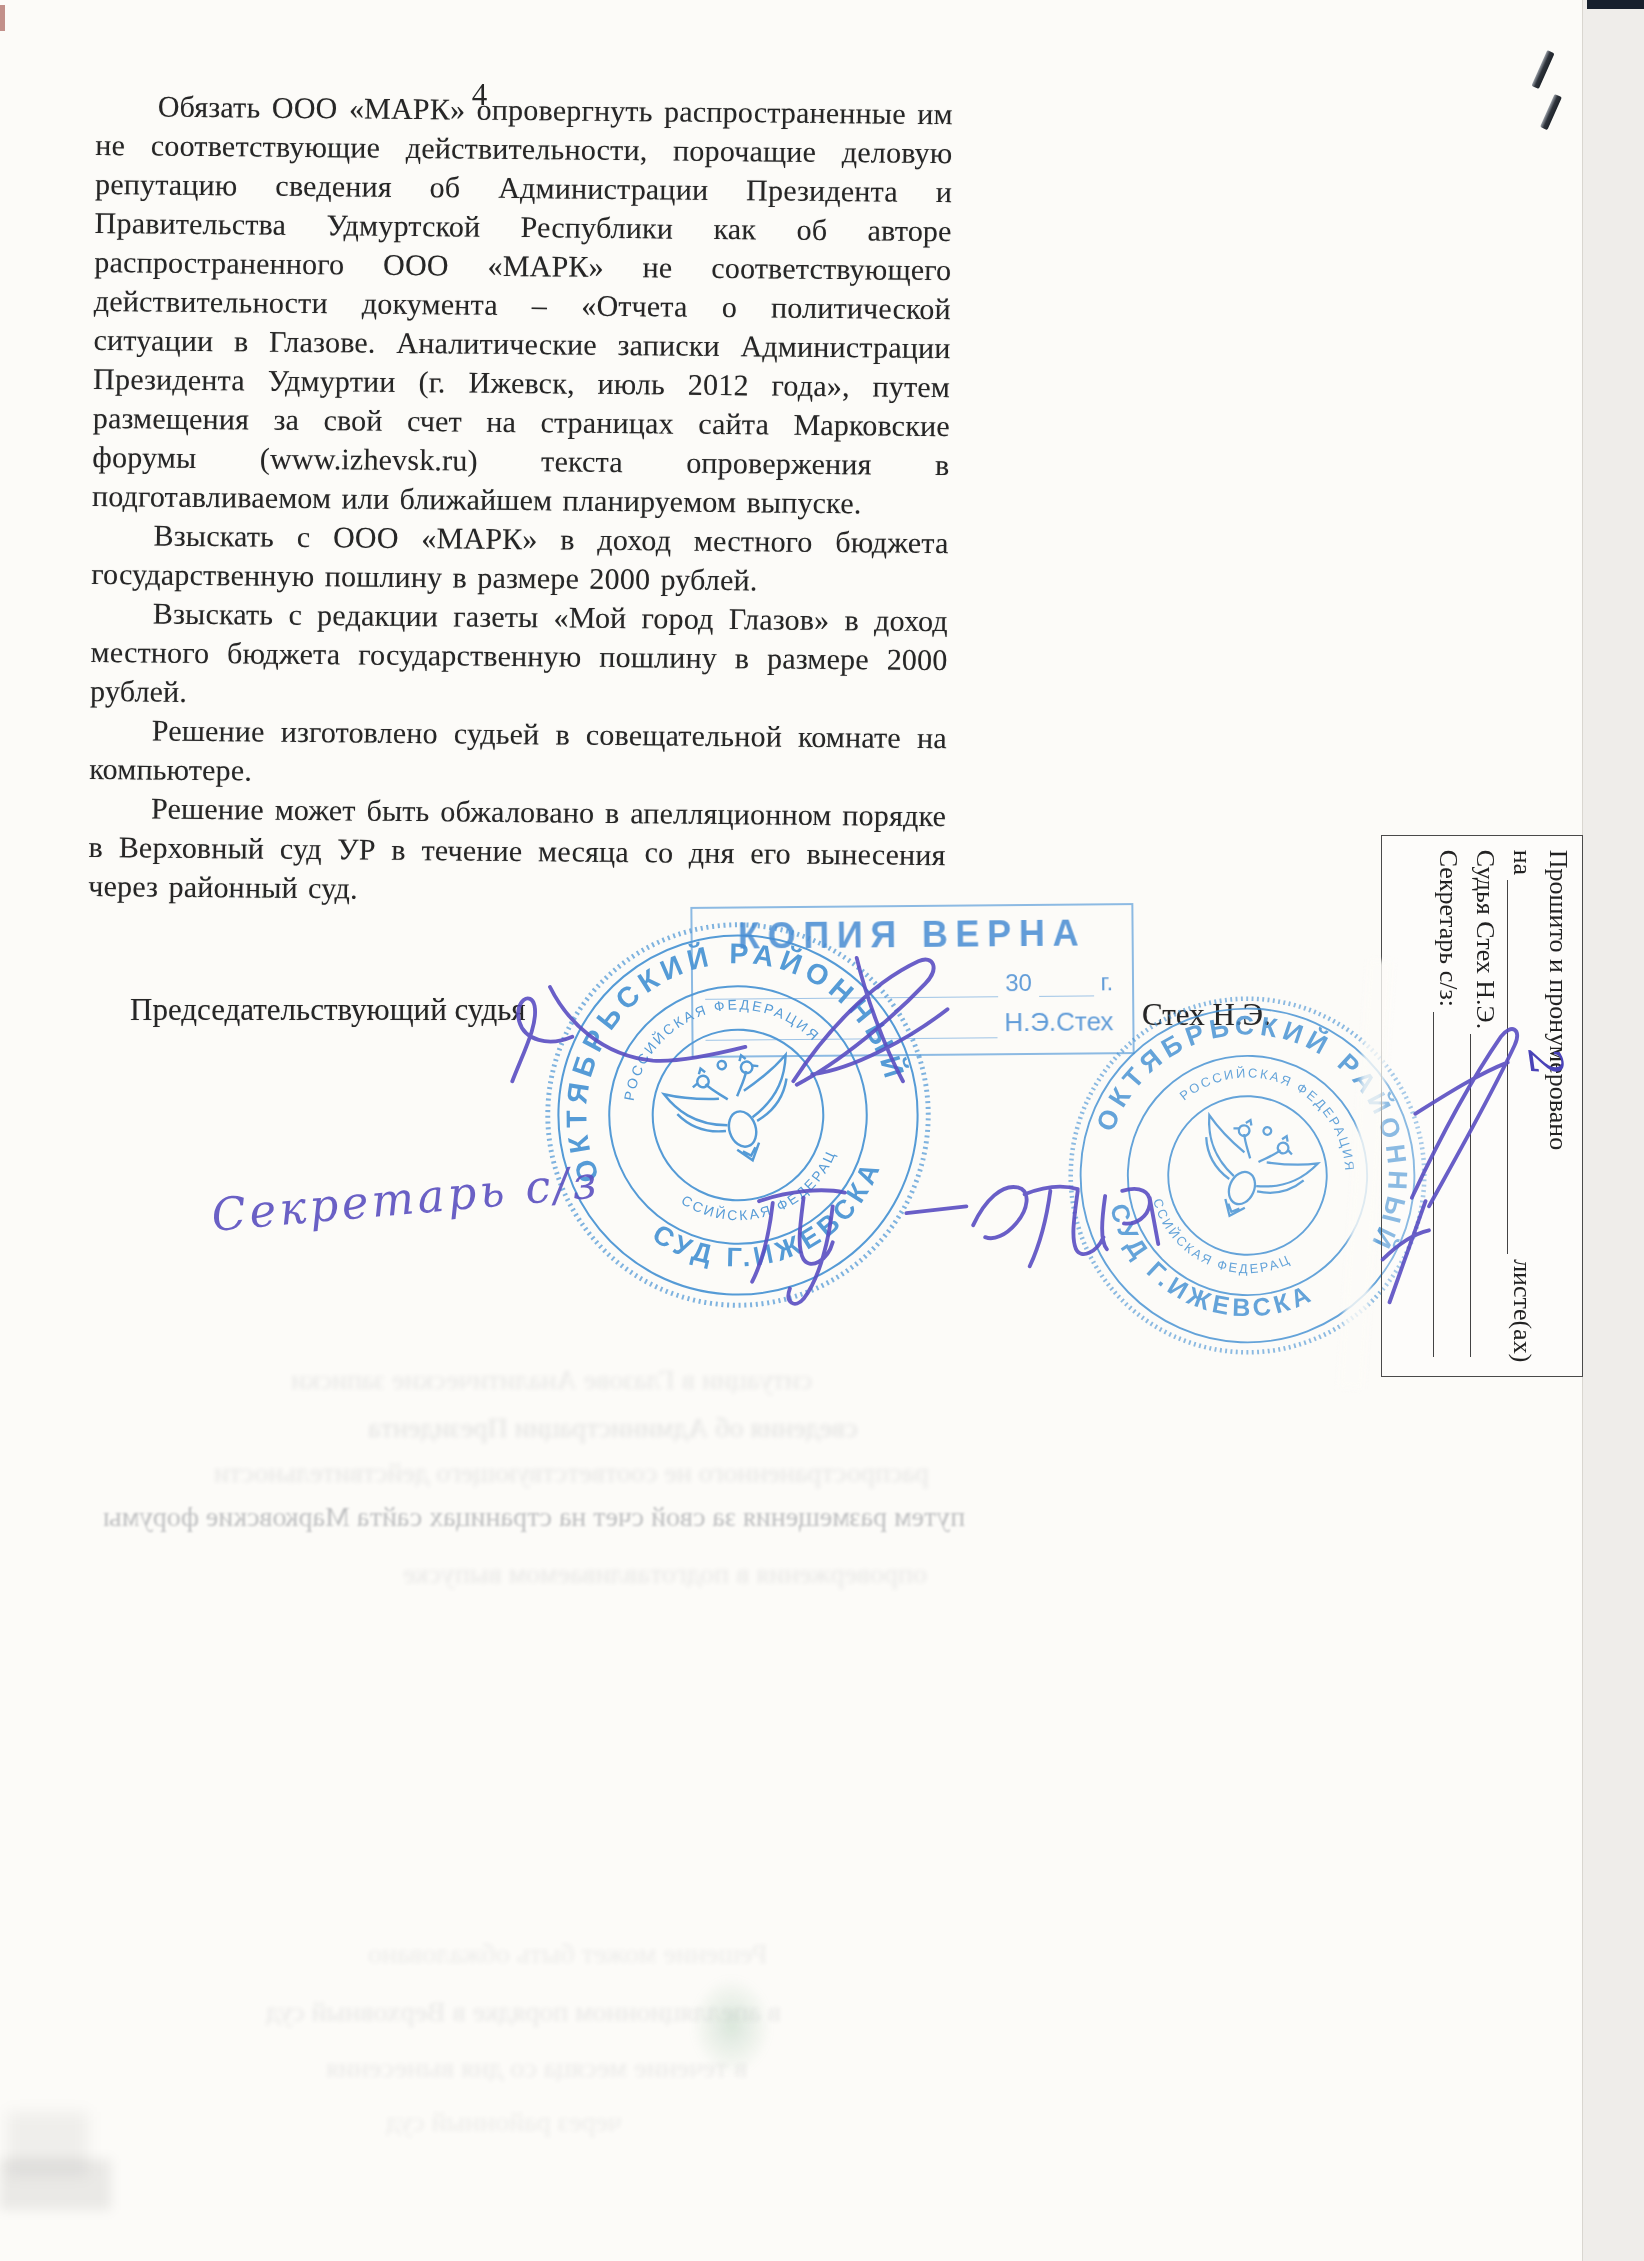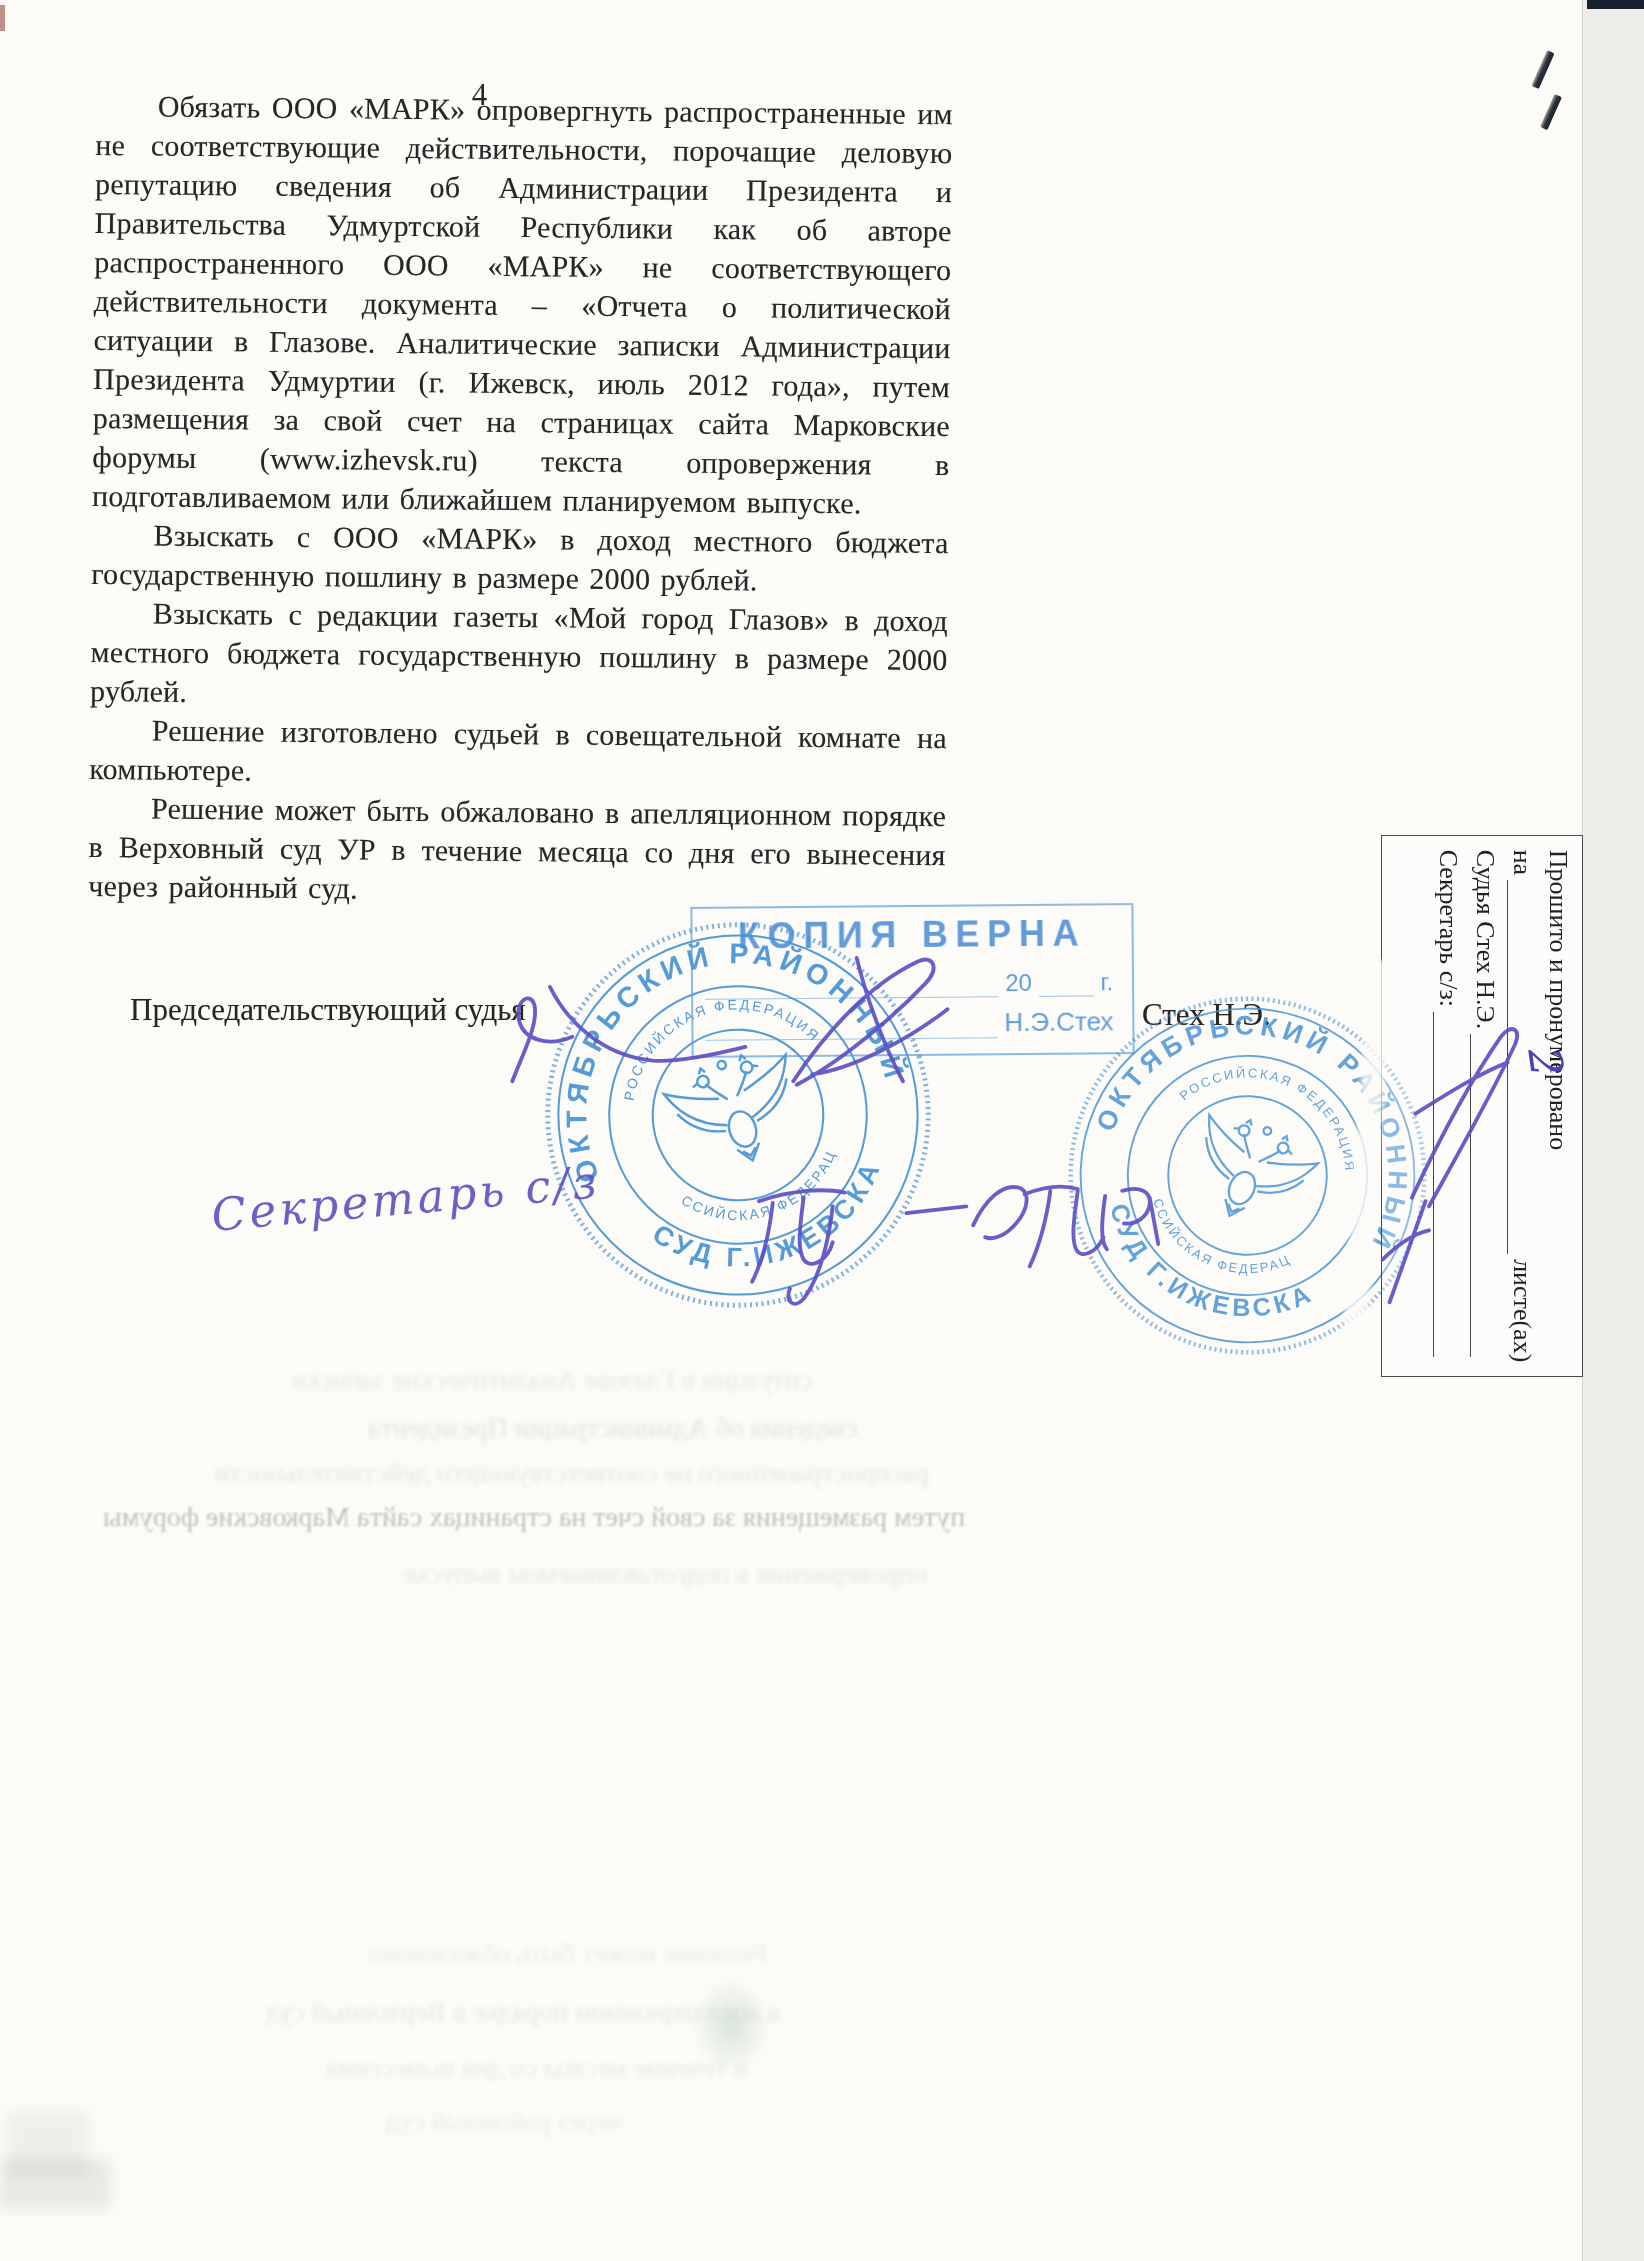--- a/index.html
+++ b/index.html
@@ -164,21 +164,21 @@
       <path d="M -35,-52 l -7,3 M 35,-52 l 7,3"></path>
       <path d="M -30,-62 l 4,-6 l 4,6 M 22,-62 l 4,-6 l 4,6"></path>
       <circle cx="0" cy="-64" r="5"></circle>
     </g>
   </svg>
 
   <div class="copy-stamp">
     <div class="title">КОПИЯ ВЕРНА</div>
     <div class="copy-row">
       <div class="ln"></div>
-        <span>20</span>
+        <span>30</span>
         <div class="ln short"></div>
         <span>г.</span>
     </div>
     <div class="copy-row name-row">
       <div class="ln"></div>
         <span>Н.Э.Стех</span>
     </div>
   </div>
 
   <svg id="stamp2" class="stamp-svg" viewBox="-250 -250 500 500">

